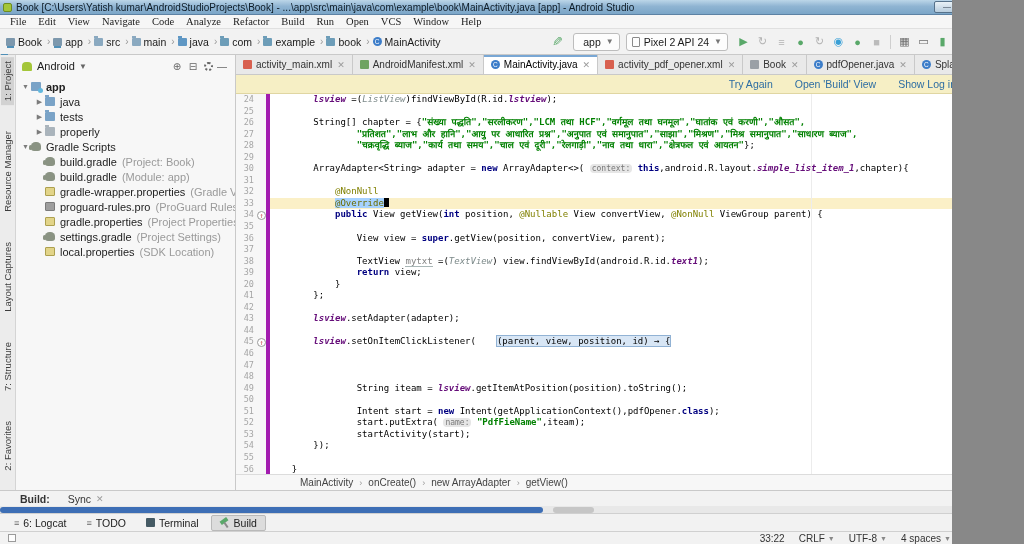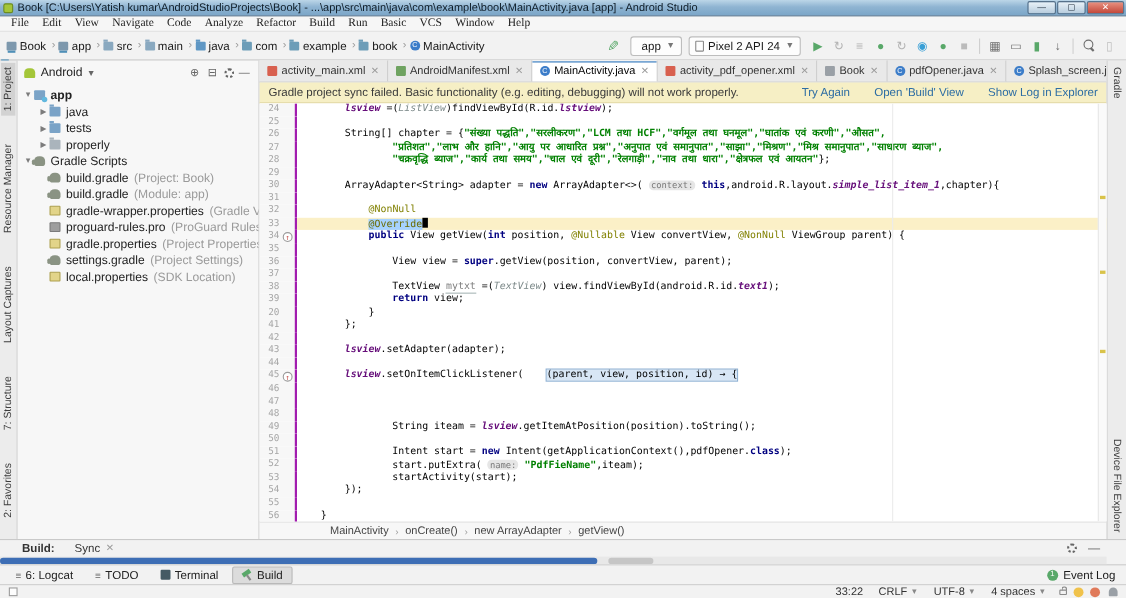--- a/index.html
+++ b/index.html
@@ -1,17 +1,17 @@
 <!DOCTYPE html>
 <html><head>
 <meta charset="utf-8">
 <style>
   html,body{margin:0;padding:0;background:#888;}
   *{box-sizing:border-box;}
-  #app{position:relative;width:1024px;height:544px;background:#a3a3a3;overflow:hidden;
+  #app{position:relative;width:952px;height:544px;background:#fde047;overflow:hidden;
        font-family:"Liberation Sans","DejaVu Sans",sans-serif;font-size:11px;color:#1a1a1a;}
 
   
   .titlebar{position:absolute;left:0;top:0;width:1024px;height:15px;
     background:linear-gradient(#bcd6e8,#8fb4d2 45%,#7ba6c8);display:flex;align-items:center;
     border-bottom:1px solid #5d82a4;font-size:10px;color:#0d1b26;}
   .titlebar .appicon{width:9px;height:9px;margin:0 4px 0 3px;background:#A4C639;border:1px solid #6c8c22;border-radius:2px;flex:none;}
   .titlebar .ttext{white-space:nowrap;overflow:hidden;flex:1;}
   .winbtns{display:flex;margin-right:2px;flex:none;}
   .winbtn{width:26px;height:12px;margin-left:1px;border:1px solid #56718a;border-radius:2px;
@@ -105,21 +105,21 @@
   .tab .x{margin-left:5px;color:#9b9b9b;font-size:9px;}
 
   .banner{height:19px;background:#F6EFC5;border-bottom:1px solid #e0d6a2;display:flex;align-items:center;
     padding:0 8px;font-size:10.5px;color:#3a3a3a;flex:none;}
   .banner .blinks{margin-left:auto;display:flex;}
   .banner .blink{color:#2D6DA3;margin-left:22px;white-space:nowrap;}
 
   .codearea{position:relative;flex:1;overflow:hidden;background:#fff;}
   .marginline{position:absolute;left:575px;top:0;bottom:0;width:1px;background:#ececec;}
   .cl{display:flex;height:11.55px;line-height:11.55px;font-family:"DejaVu Sans Mono","Liberation Mono",monospace;font-size:9px;}
-  .gut{width:34px;flex:none;background:#f7f7f7;border-right:2px solid #a21caf;display:flex;align-items:center;}
+  .gut{width:34px;flex:none;background:#f7f7f7;border-right:4px solid #a21caf;display:flex;align-items:center;}
   .lnum{width:18px;text-align:right;color:#a6a6a6;font-size:8.5px;flex:none;}
   .gicon{width:9px;height:9px;border:1px solid #9a9a9a;border-radius:50%;color:#c75450;font-size:7px;
     line-height:8px;text-align:center;margin-left:3px;background:#fff;}
   .code{flex:1;white-space:pre;color:#000;}
   .cl.cur .code{background:#FBF0C7;}
   .tk-kw{color:#000080;font-weight:bold;}
   .tk-str{color:#008000;font-weight:bold;}
   .tk-ann{color:#808000;}
   .tk-fld{color:#660E7A;font-style:italic;font-weight:bold;}
   .tk-sfld{color:#660E7A;font-style:italic;font-weight:bold;}
@@ -195,21 +195,21 @@
   <div class="menubar" data-name="menu-bar">
       <span class="mitem" data-name="menu-item-file">File</span>
       <span class="mitem" data-name="menu-item-edit">Edit</span>
       <span class="mitem" data-name="menu-item-view">View</span>
       <span class="mitem" data-name="menu-item-navigate">Navigate</span>
       <span class="mitem" data-name="menu-item-code">Code</span>
       <span class="mitem" data-name="menu-item-analyze">Analyze</span>
       <span class="mitem" data-name="menu-item-refactor">Refactor</span>
       <span class="mitem" data-name="menu-item-build">Build</span>
       <span class="mitem" data-name="menu-item-run">Run</span>
-      <span class="mitem" data-name="menu-item-tools">Basic</span>
+      <span class="mitem" data-name="menu-item-tools">Open</span>
       <span class="mitem" data-name="menu-item-vcs">VCS</span>
       <span class="mitem" data-name="menu-item-window">Window</span>
       <span class="mitem" data-name="menu-item-help">Help</span>
     </div>
 
   <div class="toolbar" data-name="main-toolbar">
     <span class="crumbs" data-name="navigation-bar">
         <span class="crumb" data-name="breadcrumb-book">
           <span class="ci module-icon" data-name="module-icon"></span>
           <span data-name="breadcrumb-label">Book</span>
@@ -411,21 +411,20 @@
             <span class="fi java-class-icon" data-name="java-class-icon">C</span>
             <span data-name="tab-label">pdfOpener.java</span>
             <span class="x" data-name="close-icon">✕</span>
           </span>
           <span class="tab" data-name="tab-splash-screen-java">
             <span class="fi java-class-icon" data-name="java-class-icon">C</span>
             <span data-name="tab-label">Splash_screen.java</span>
           </span>
         </div>
       <div class="banner" data-name="sync-failed-banner">
-        <span data-name="banner-message">Gradle project sync failed. Basic functionality (e.g. editing, debugging) will not work properly.</span>
         <span class="blinks" data-name="banner-actions">
           <span class="blink" data-name="try-again-link">Try Again</span>
           <span class="blink" data-name="open-build-view-link">Open 'Build' View</span>
           <span class="blink" data-name="show-log-link">Show Log in Explorer</span>
         </span>
       </div>
       <div class="codearea" data-name="code-editor">
         <div class="marginline" data-name="right-margin-guide"></div>
         <div data-name="code-lines">
             <div class="cl" data-name="code-line">

